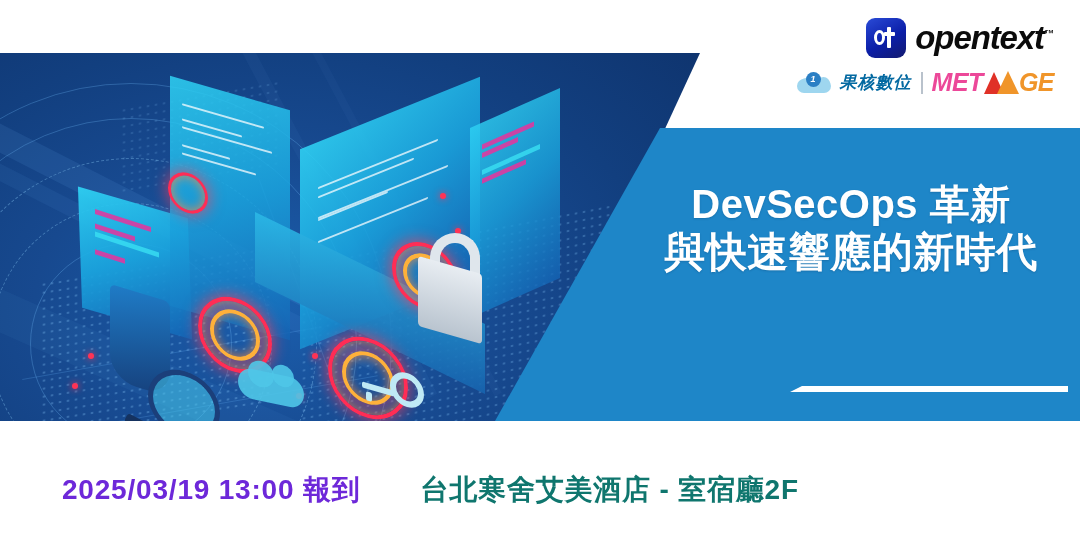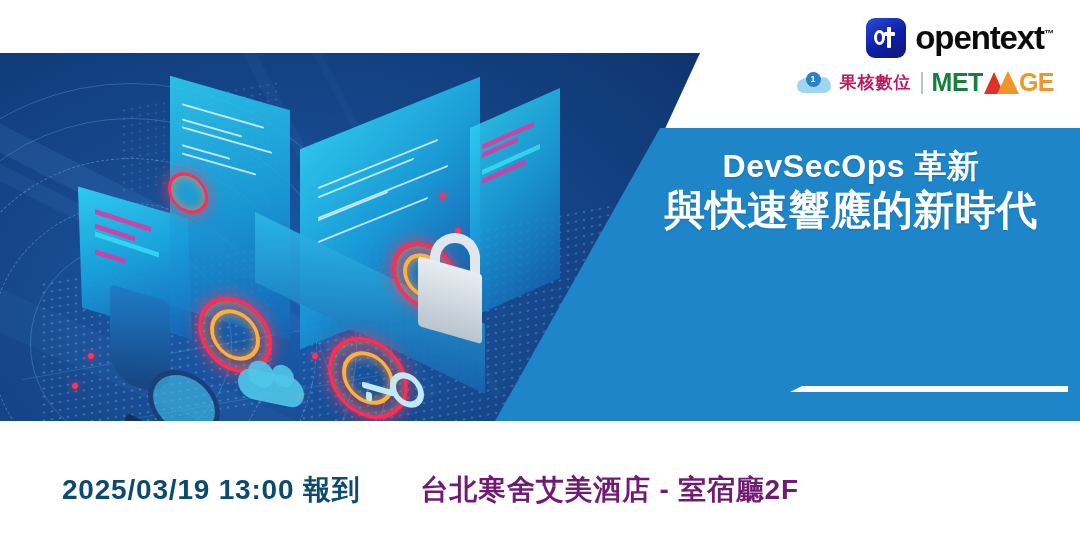--- a/index.html
+++ b/index.html
@@ -83,36 +83,37 @@
     text-align:center;
     color:#ffffff;
   }
   .tline{
     font-weight:bold;
     letter-spacing:.5px;
     line-height:1.02;
     white-space:nowrap;
     text-shadow:0 1px 2px rgba(0,40,80,.22);
   }
-  #t1{font-size:32px;margin-bottom:7px;}
+  #t1{font-size:40px;margin-bottom:7px;margin-top:34px;}
   #t2{font-size:41px;margin-bottom:5px;}
   #t3{font-size:41px;}
   #panel-rule{
     position:absolute;
     left:790px; top:386px;
     width:278px; height:6px;
     background:#ffffff;
     clip-path:polygon(12px 0, 278px 0, 278px 6px, 0 6px);
   }
 
   
   #logo-area{
     position:absolute;
     right:26px; top:18px;
     text-align:right;
+    font-style:italic;
   }
   #opentext-logo{
     display:flex;align-items:center;justify-content:flex-end;gap:9px;
   }
   #ot-mark{
     width:40px;height:40px;border-radius:9px;
     background:linear-gradient(150deg,#2a4bd7 0%,#0b1ea8 55%,#131a6e 100%);
     display:flex;align-items:center;justify-content:center;
     position:relative;
   }
@@ -143,24 +144,24 @@
     position:absolute;left:0;top:7px;width:34px;height:14px;
     background:#9ed6ef;border-radius:9px;
   }
   #cloud-mark .cp1{position:absolute;left:3px;top:6px;width:12px;height:12px;background:#9ed6ef;border-radius:50%;}
   #cloud-mark .cp2{position:absolute;left:20px;top:5px;width:13px;height:13px;background:#9ed6ef;border-radius:50%;}
   #cloud-mark .badge{
     position:absolute;left:9px;top:0px;width:15px;height:15px;border-radius:50%;
     background:#2b7fc4;color:#fff;font-size:9px;font-weight:bold;
     display:flex;align-items:center;justify-content:center;
   }
-  #guohe-name{font-size:17px;font-weight:bold;color:#be185d;letter-spacing:1px;}
+  #guohe-name{font-size:17px;font-weight:bold;color:#0369a1;letter-spacing:1px;}
   #divider-bar{width:2px;height:22px;background:#b9c2cc;}
   #metaage{font-size:25px;font-weight:bold;letter-spacing:-.5px;display:flex;align-items:center;}
-  .mt-red{color:#15803d;}
+  .mt-red{color:#ec4899;}
   .mt-orange{color:#f0952a;}
   #mt-peaks{position:relative;width:34px;height:23px;margin:0 1px;}
   #mt-peaks .pk{position:absolute;bottom:0;width:0;height:0;border-style:solid;}
   #mt-peaks .pk1{left:0;border-width:0 10px 22px 10px;border-color:transparent transparent #e03127 transparent;}
   #mt-peaks .pk2{left:13px;border-width:0 11px 23px 11px;border-color:transparent transparent #f0952a transparent;}
 
   
   #info-bar{
     position:absolute;
     left:0; top:440px;
@@ -173,25 +174,25 @@
   .pill{
     display:flex;align-items:center;justify-content:center;
     height:34px;padding:0 17px;border-radius:17px;
     background:linear-gradient(100deg,#2b1f9e 0%,#2c2fb4 45%,#2f5fd6 100%);
     color:#ffffff;font-size:19px;font-weight:bold;letter-spacing:4px;
     text-indent:4px;
     white-space:nowrap;
   }
   .info-text{
     margin-left:16px;
-    color:#0c4a6e;
+    color:#6d28d9;
     font-size:28px;font-weight:bold;letter-spacing:.8px;
     white-space:nowrap;
   }
-  #venue-text{color:#701a75;}
+  #venue-text{color:#0f766e;}
 </style>
 </head>
 <body>
 
 <div id="banner">
 
   <div id="illustration">
 
     <div class="beam" style="left:-60px;top:40px;width:520px;height:26px;transform:rotate(27deg);"></div>
     <div class="beam" style="left:-40px;top:90px;width:470px;height:16px;transform:rotate(27deg);opacity:.7;"></div>

